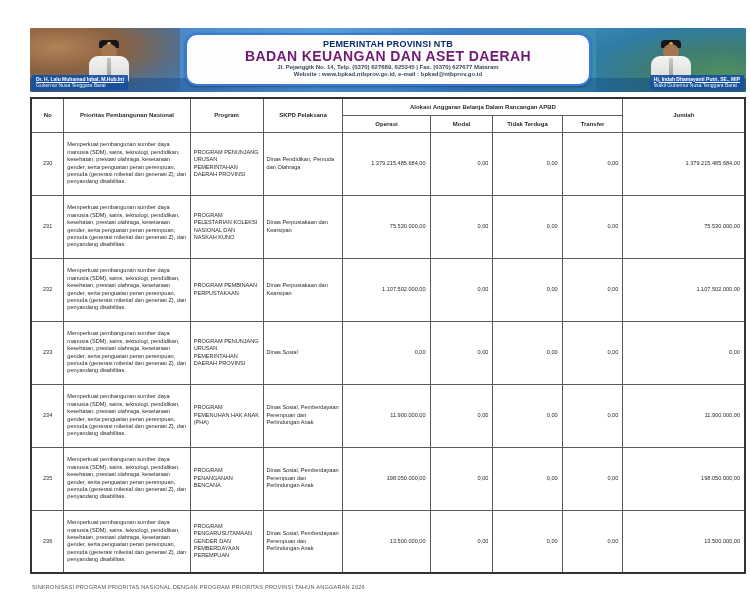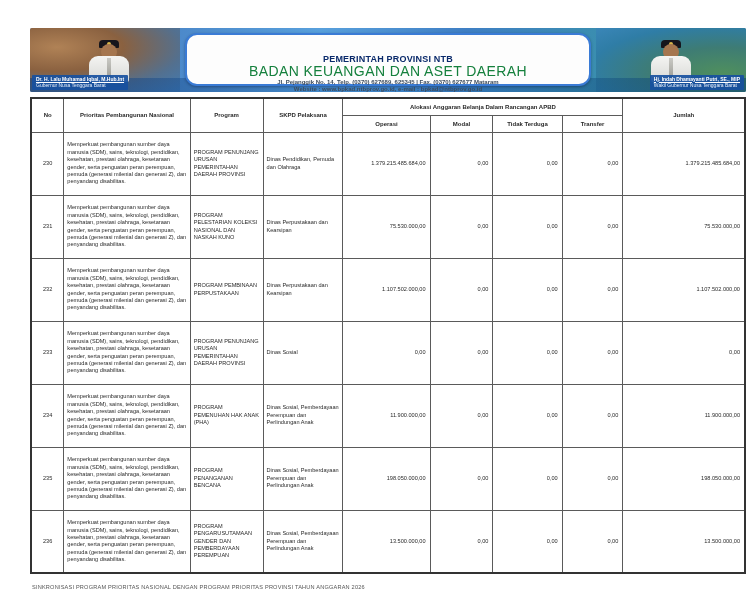--- a/index.html
+++ b/index.html
@@ -24,24 +24,24 @@
                         background:linear-gradient(180deg,#c9c9c4,#9a9a94); }
   .figure .head { position:absolute; bottom:22px; left:15px; width:16px; height:16px;
                   background:#a5764f; border-radius:50%; }
   .figure .cap { position:absolute; bottom:34px; left:13px; width:20px; height:8px;
                  background:#15151c; border-radius:4px 4px 1px 1px; }
   .figure .cap:after { content:""; position:absolute; left:8px; top:2px; width:4px; height:4px;
                        background:#d7b64a; border-radius:50%; }
 
   .center-box { position:absolute; left:155px; right:155px; top:5px; height:53px;
                 background:#fdfdfd; border:2px solid #3a7bd5; border-radius:12px;
-                text-align:center; padding-top:19px;
+                text-align:center; padding-top:4px;
                 box-shadow:0 1px 3px rgba(0,0,30,.35); }
   .gov-title { font-size:9px; font-weight:bold; color:#0a2a6b; letter-spacing:.2px; }
-  .agency-title { font-size:14px; font-weight:normal; color:#15803d; letter-spacing:.4px; line-height:1.05; }
+  .agency-title { font-size:14px; font-weight:bold; color:#701a75; letter-spacing:.4px; line-height:1.05; }
   .addr { font-size:6px; font-weight:bold; color:#3c4b5c; line-height:1.25; }
 
   .plate { position:absolute; bottom:2px; background:rgba(23,80,160,.92); color:#ffffff;
            padding:1px 4px 2px 4px; border-radius:1px; line-height:1.25; }
   .plate-left { left:2px; }
   .plate-right { right:2px; text-align:left; }
   .plate .nm { font-size:5px; font-weight:bold; text-decoration:underline; white-space:nowrap; }
   .plate .ti { font-size:5px; color:#e8f0fb; white-space:nowrap; }
 
   

